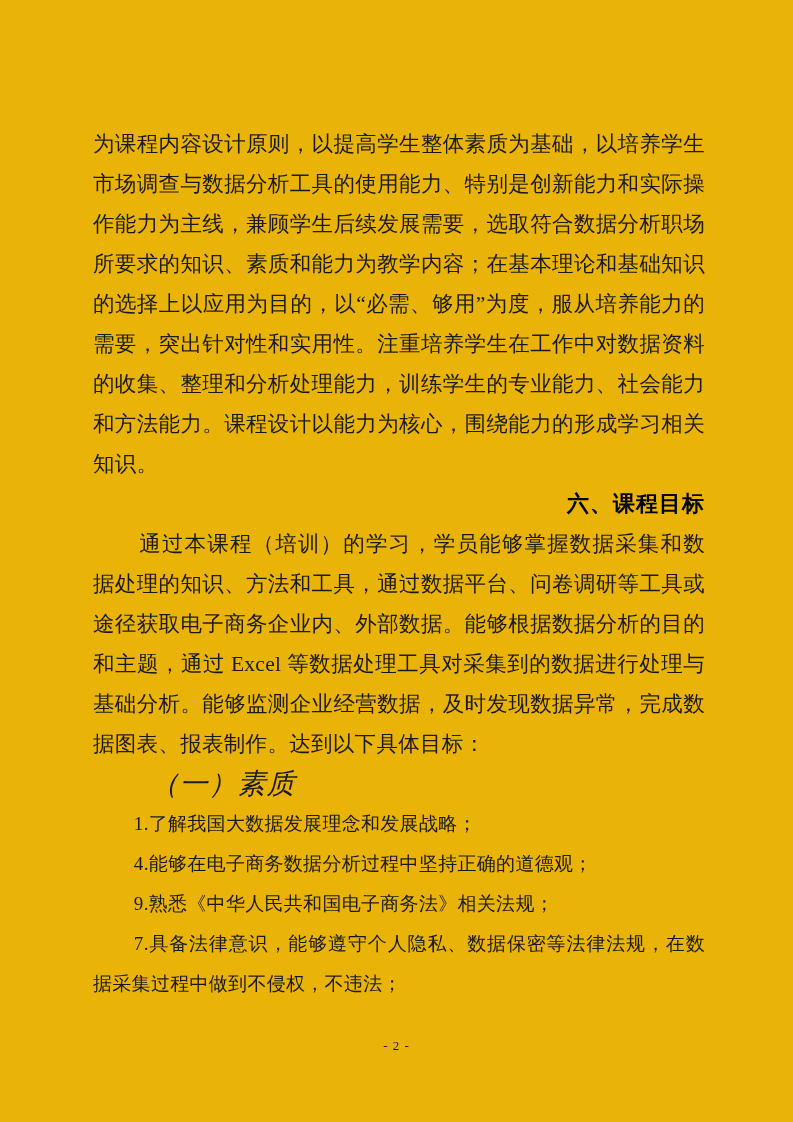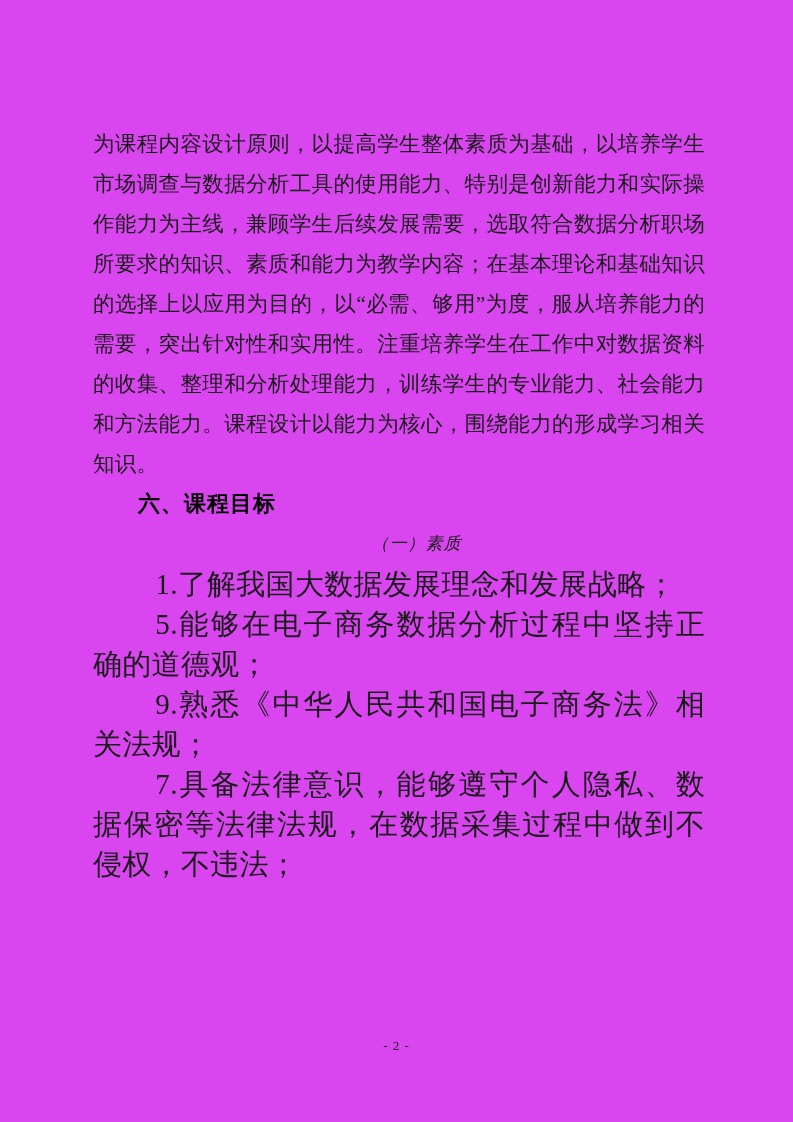--- a/index.html
+++ b/index.html
@@ -4,21 +4,21 @@
 <style>
   html, body {
     margin: 0;
     padding: 0;
     background: #ffffff;
   }
   .page {
     position: relative;
     width: 793px;
     height: 1122px;
-    background: #d946ef;
+    background: #eab308;
     overflow: hidden;
     font-family: "Liberation Serif", "DejaVu Serif", serif;
     color: #1a1a1a;
   }
   .content {
     position: absolute;
     left: 93px;
     top: 124px;
     width: 612px;
   }
@@ -36,36 +36,36 @@
   }
   .heading {
     margin: 0;
     font-family: "Liberation Sans", "DejaVu Sans", sans-serif;
     font-weight: bold;
     font-size: 22px;
     line-height: 40px;
     letter-spacing: 1px;
     text-indent: 2.05em;
     color: #000000;
-    text-align: left;
+    text-align: right;
   }
   .subheading {
     margin: 0;
-    font-size: 17px;
+    font-size: 28px;
     line-height: 40px;
     font-style: italic;
     font-weight: 500;
     letter-spacing: 1px;
     text-indent: 2.05em;
     color: #1a1a1a;
-    text-align: center;
+    text-align: left;
   }
   .list-item {
     margin: 0;
-    font-size: 29px;
+    font-size: 19px;
     line-height: 40px;
     letter-spacing: 0.3px;
     text-indent: 2.15em;
     text-align: justify;
     text-align-last: left;
     color: #1a1a1a;
   }
   .page-number {
     position: absolute;
     left: 0;
@@ -81,26 +81,27 @@
 </head>
 <body>
 
 <div class="page">
   <div class="content">
 
     <p class="para">为课程内容设计原则，以提高学生整体素质为基础，以培养学生市场调查与数据分析工具的使用能力、特别是创新能力和实际操作能力为主线，兼顾学生后续发展需要，选取符合数据分析职场所要求的知识、素质和能力为教学内容；在基本理论和基础知识的选择上以应用为目的，以“必需、够用”为度，服从培养能力的需要，突出针对性和实用性。注重培养学生在工作中对数据资料的收集、整理和分析处理能力，训练学生的专业能力、社会能力和方法能力。课程设计以能力为核心，围绕能力的形成学习相关知识。</p>
 
     <h2 class="heading">六、课程目标</h2>
 
+    <p class="para indented">通过本课程（培训）的学习，学员能够掌握数据采集和数据处理的知识、方法和工具，通过数据平台、问卷调研等工具或途径获取电子商务企业内、外部数据。能够根据数据分析的目的和主题，通过 Excel 等数据处理工具对采集到的数据进行处理与基础分析。能够监测企业经营数据，及时发现数据异常，完成数据图表、报表制作。达到以下具体目标：</p>
 
     <p class="subheading">（一）素质</p>
 
     <p class="list-item">1.了解我国大数据发展理念和发展战略；</p>
 
-    <p class="list-item">5.能够在电子商务数据分析过程中坚持正确的道德观；</p>
+    <p class="list-item">4.能够在电子商务数据分析过程中坚持正确的道德观；</p>
 
     <p class="list-item">9.熟悉《中华人民共和国电子商务法》相关法规；</p>
 
     <p class="list-item">7.具备法律意识，能够遵守个人隐私、数据保密等法律法规，在数据采集过程中做到不侵权，不违法；</p>
 
   </div>
 
   <div class="page-number">- 2 -</div>
 </div>
 

